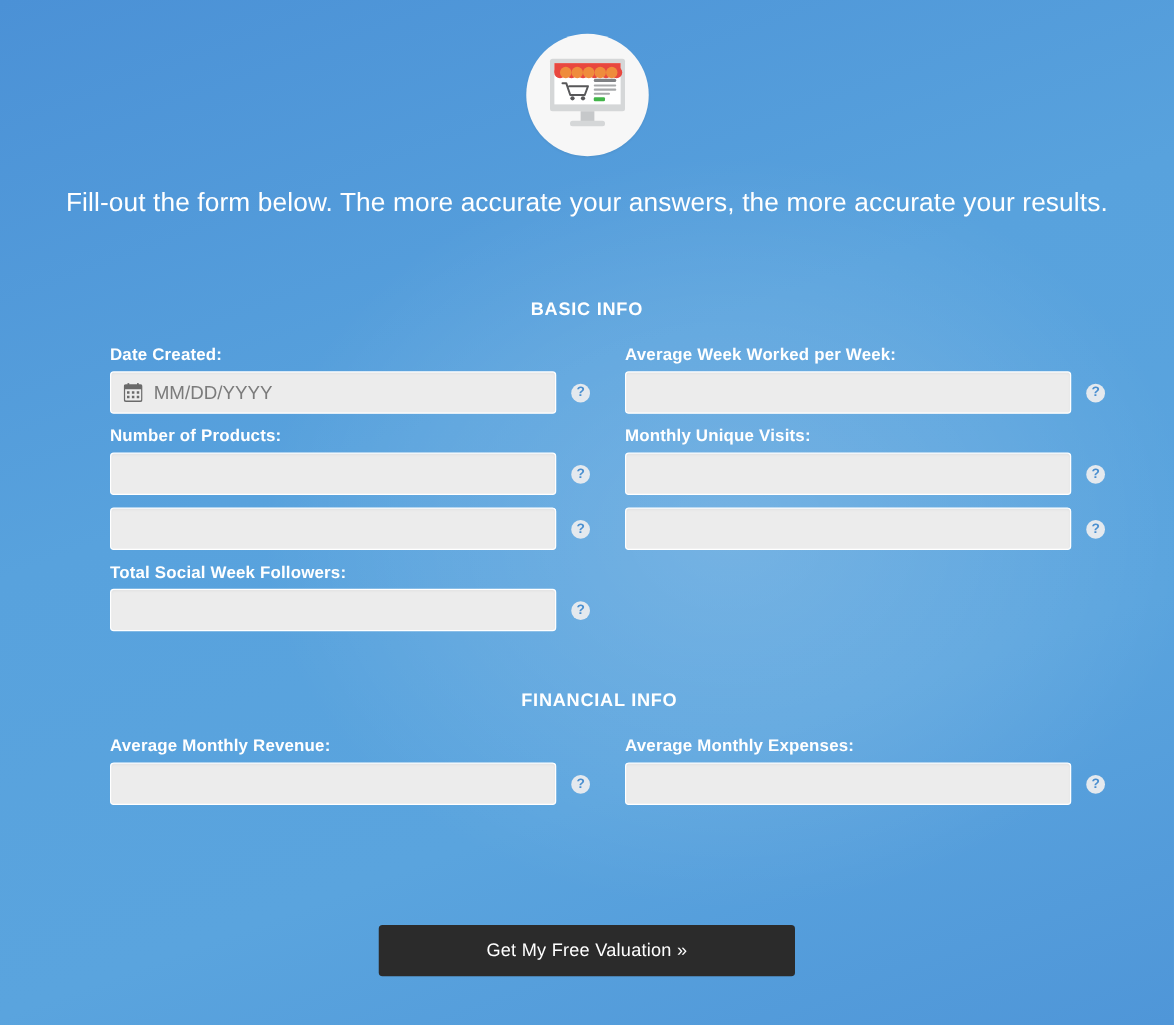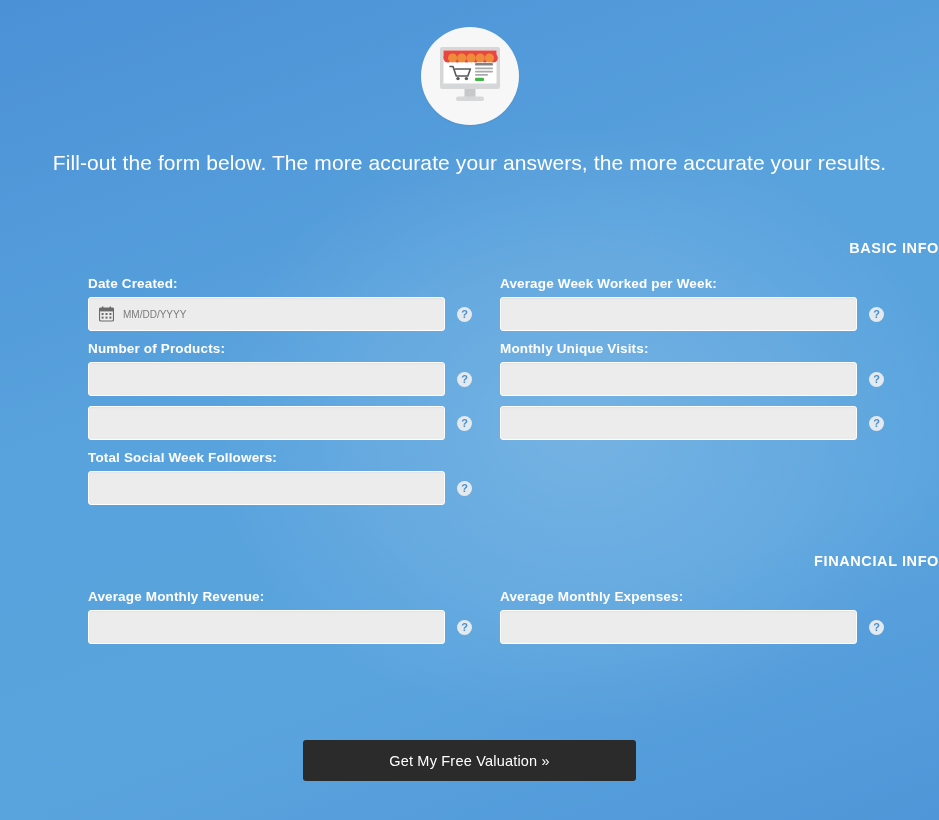--- a/index.html
+++ b/index.html
@@ -74,21 +74,21 @@
 
   
   .form-area {
     position: absolute;
     top: 240px;
     left: 0;
     width: 100%;
   }
 
   .section-title {
-    text-align: right;
+    text-align: center;
     font-size: 14.5px;
     font-weight: 700;
     letter-spacing: .6px;
     color: #ffffff;
     margin-bottom: 20px;
   }
   .section-title.financial { margin-top: 38px; padding-left: 20px; }
 
   .grid {
     width: 800px;
@@ -132,21 +132,21 @@
     padding: 0 10px;
   }
 
   .input-box input {
     flex: 1;
     height: 100%;
     border: 0;
     outline: none;
     background: transparent;
     font-family: "Liberation Sans", sans-serif;
-    font-size: 10px;
+    font-size: 15px;
     color: #b91c1c;
     min-width: 0;
   }
   .input-box input::placeholder { color: #7b7b7b; opacity: 1; }
 
   .cal-icon {
     width: 15px;
     height: 16px;
     margin-right: 9px;
     flex: 0 0 auto;

